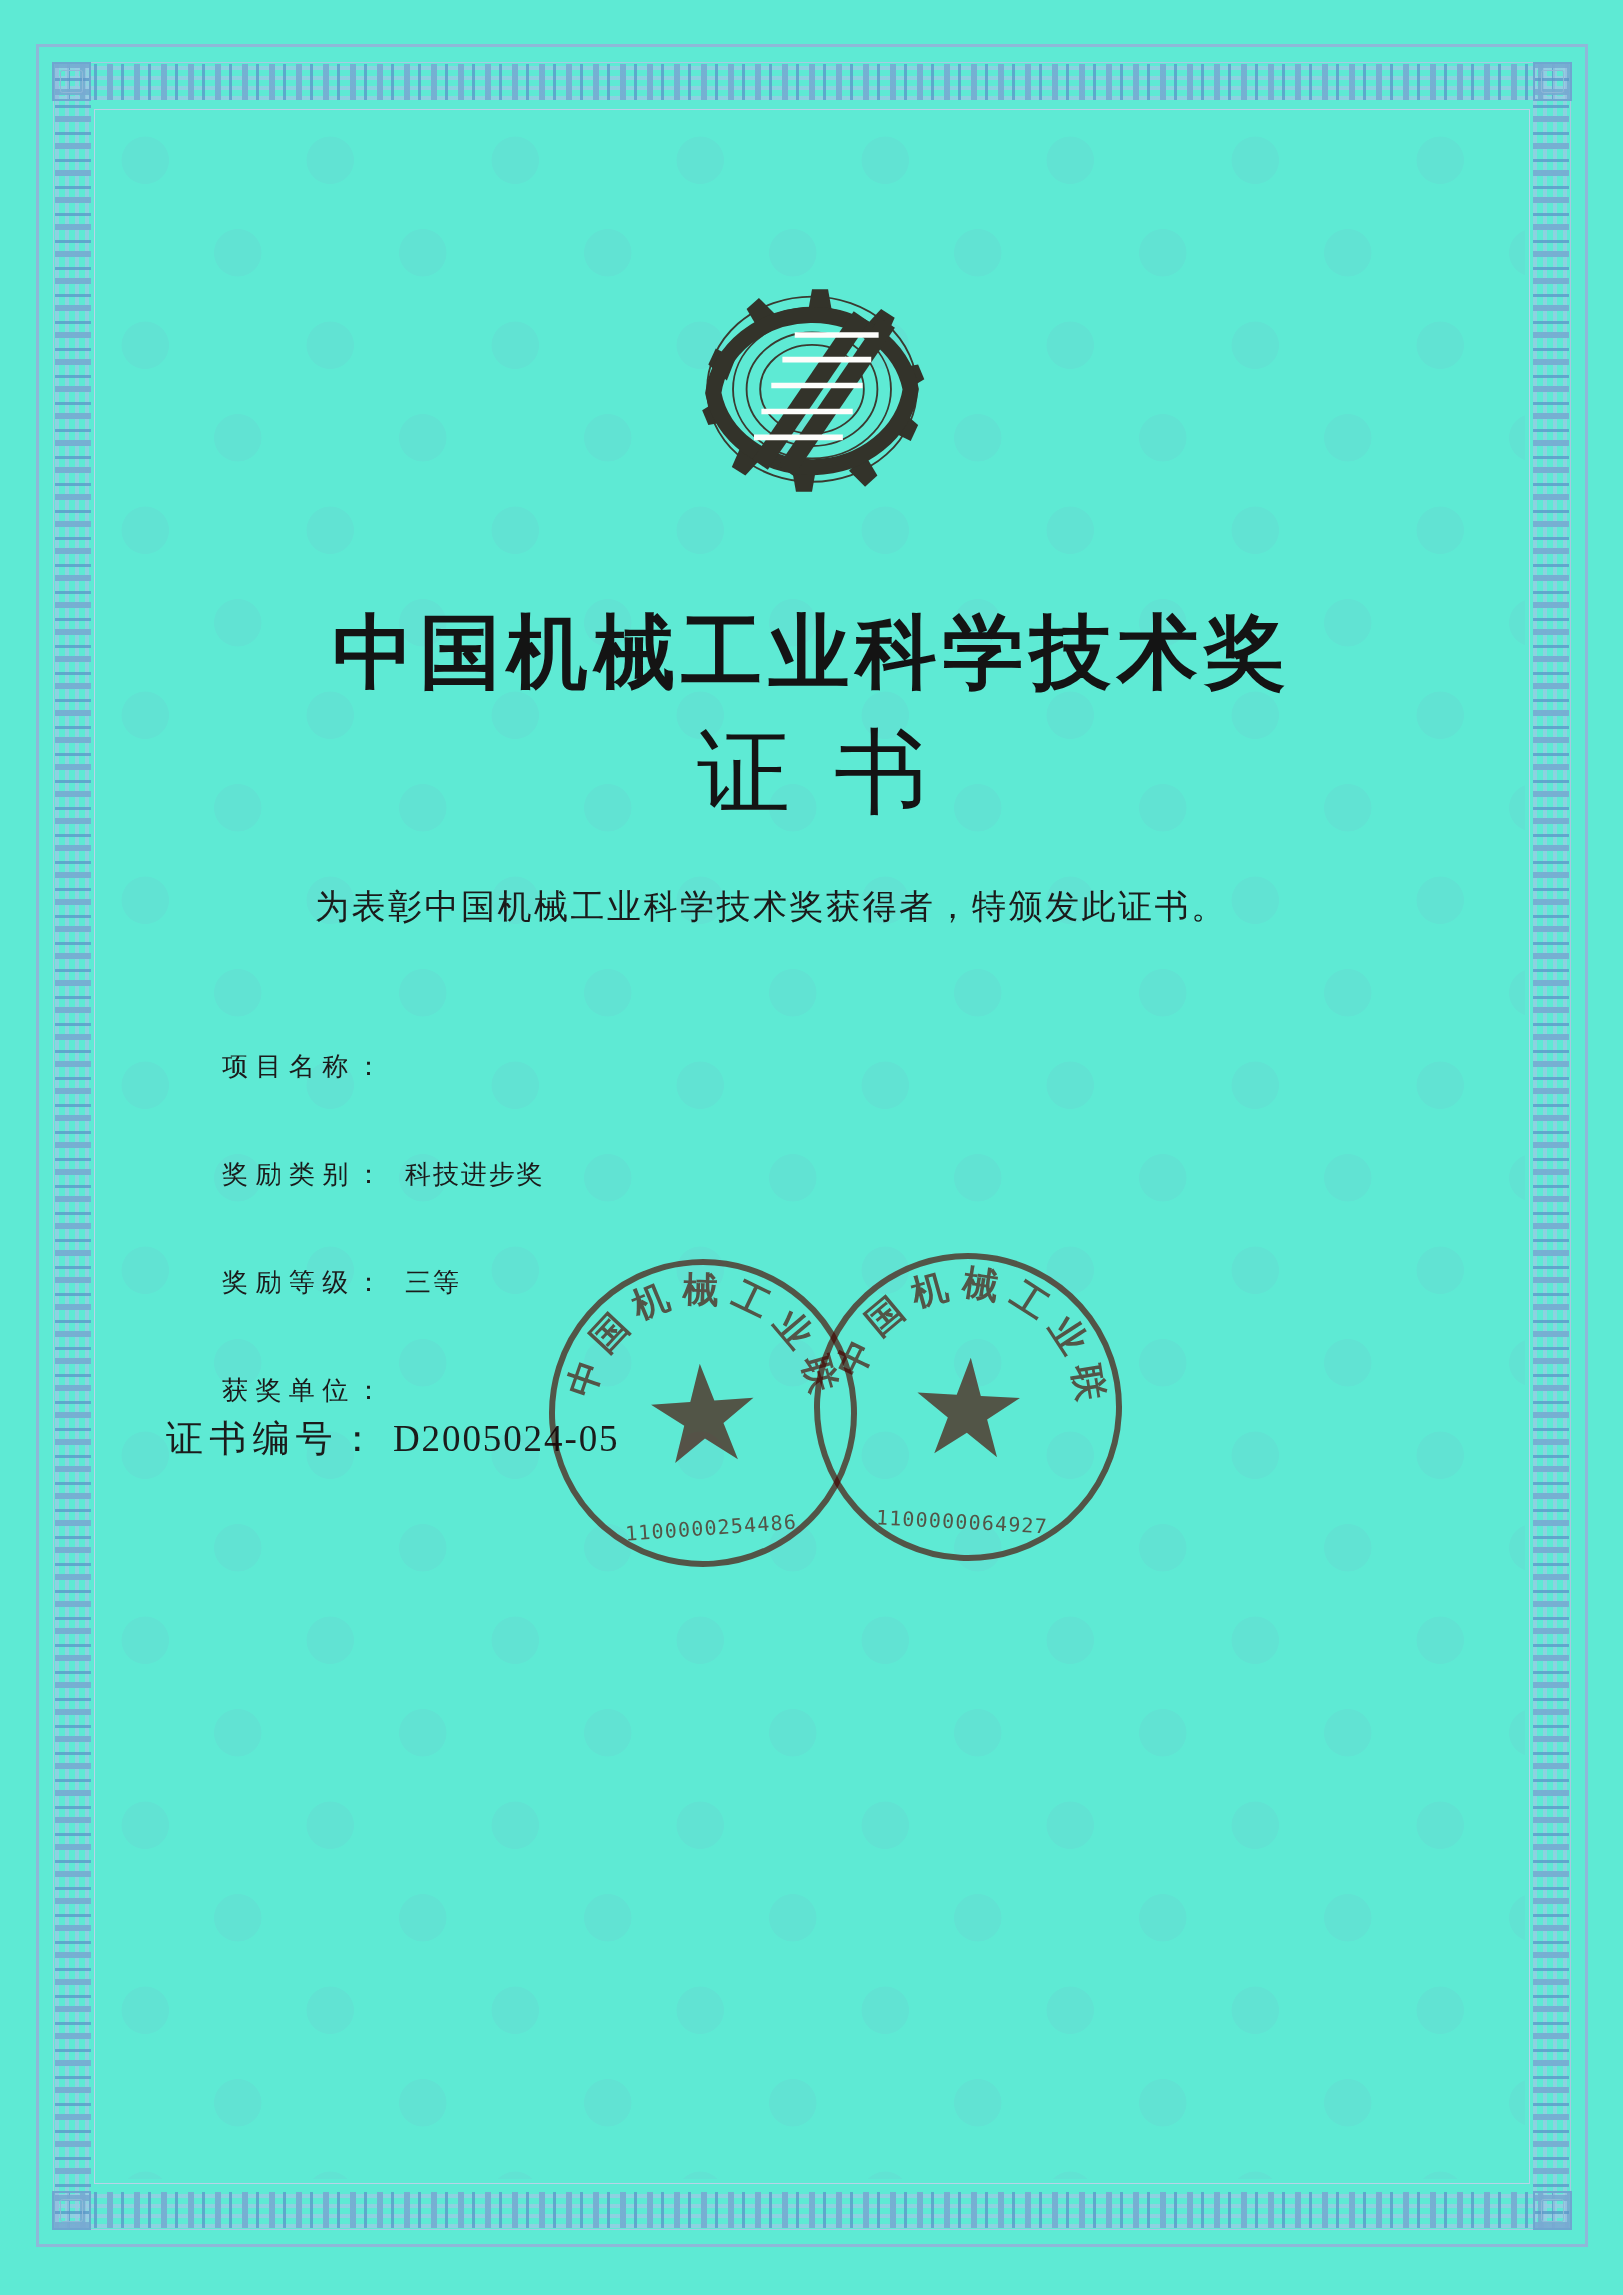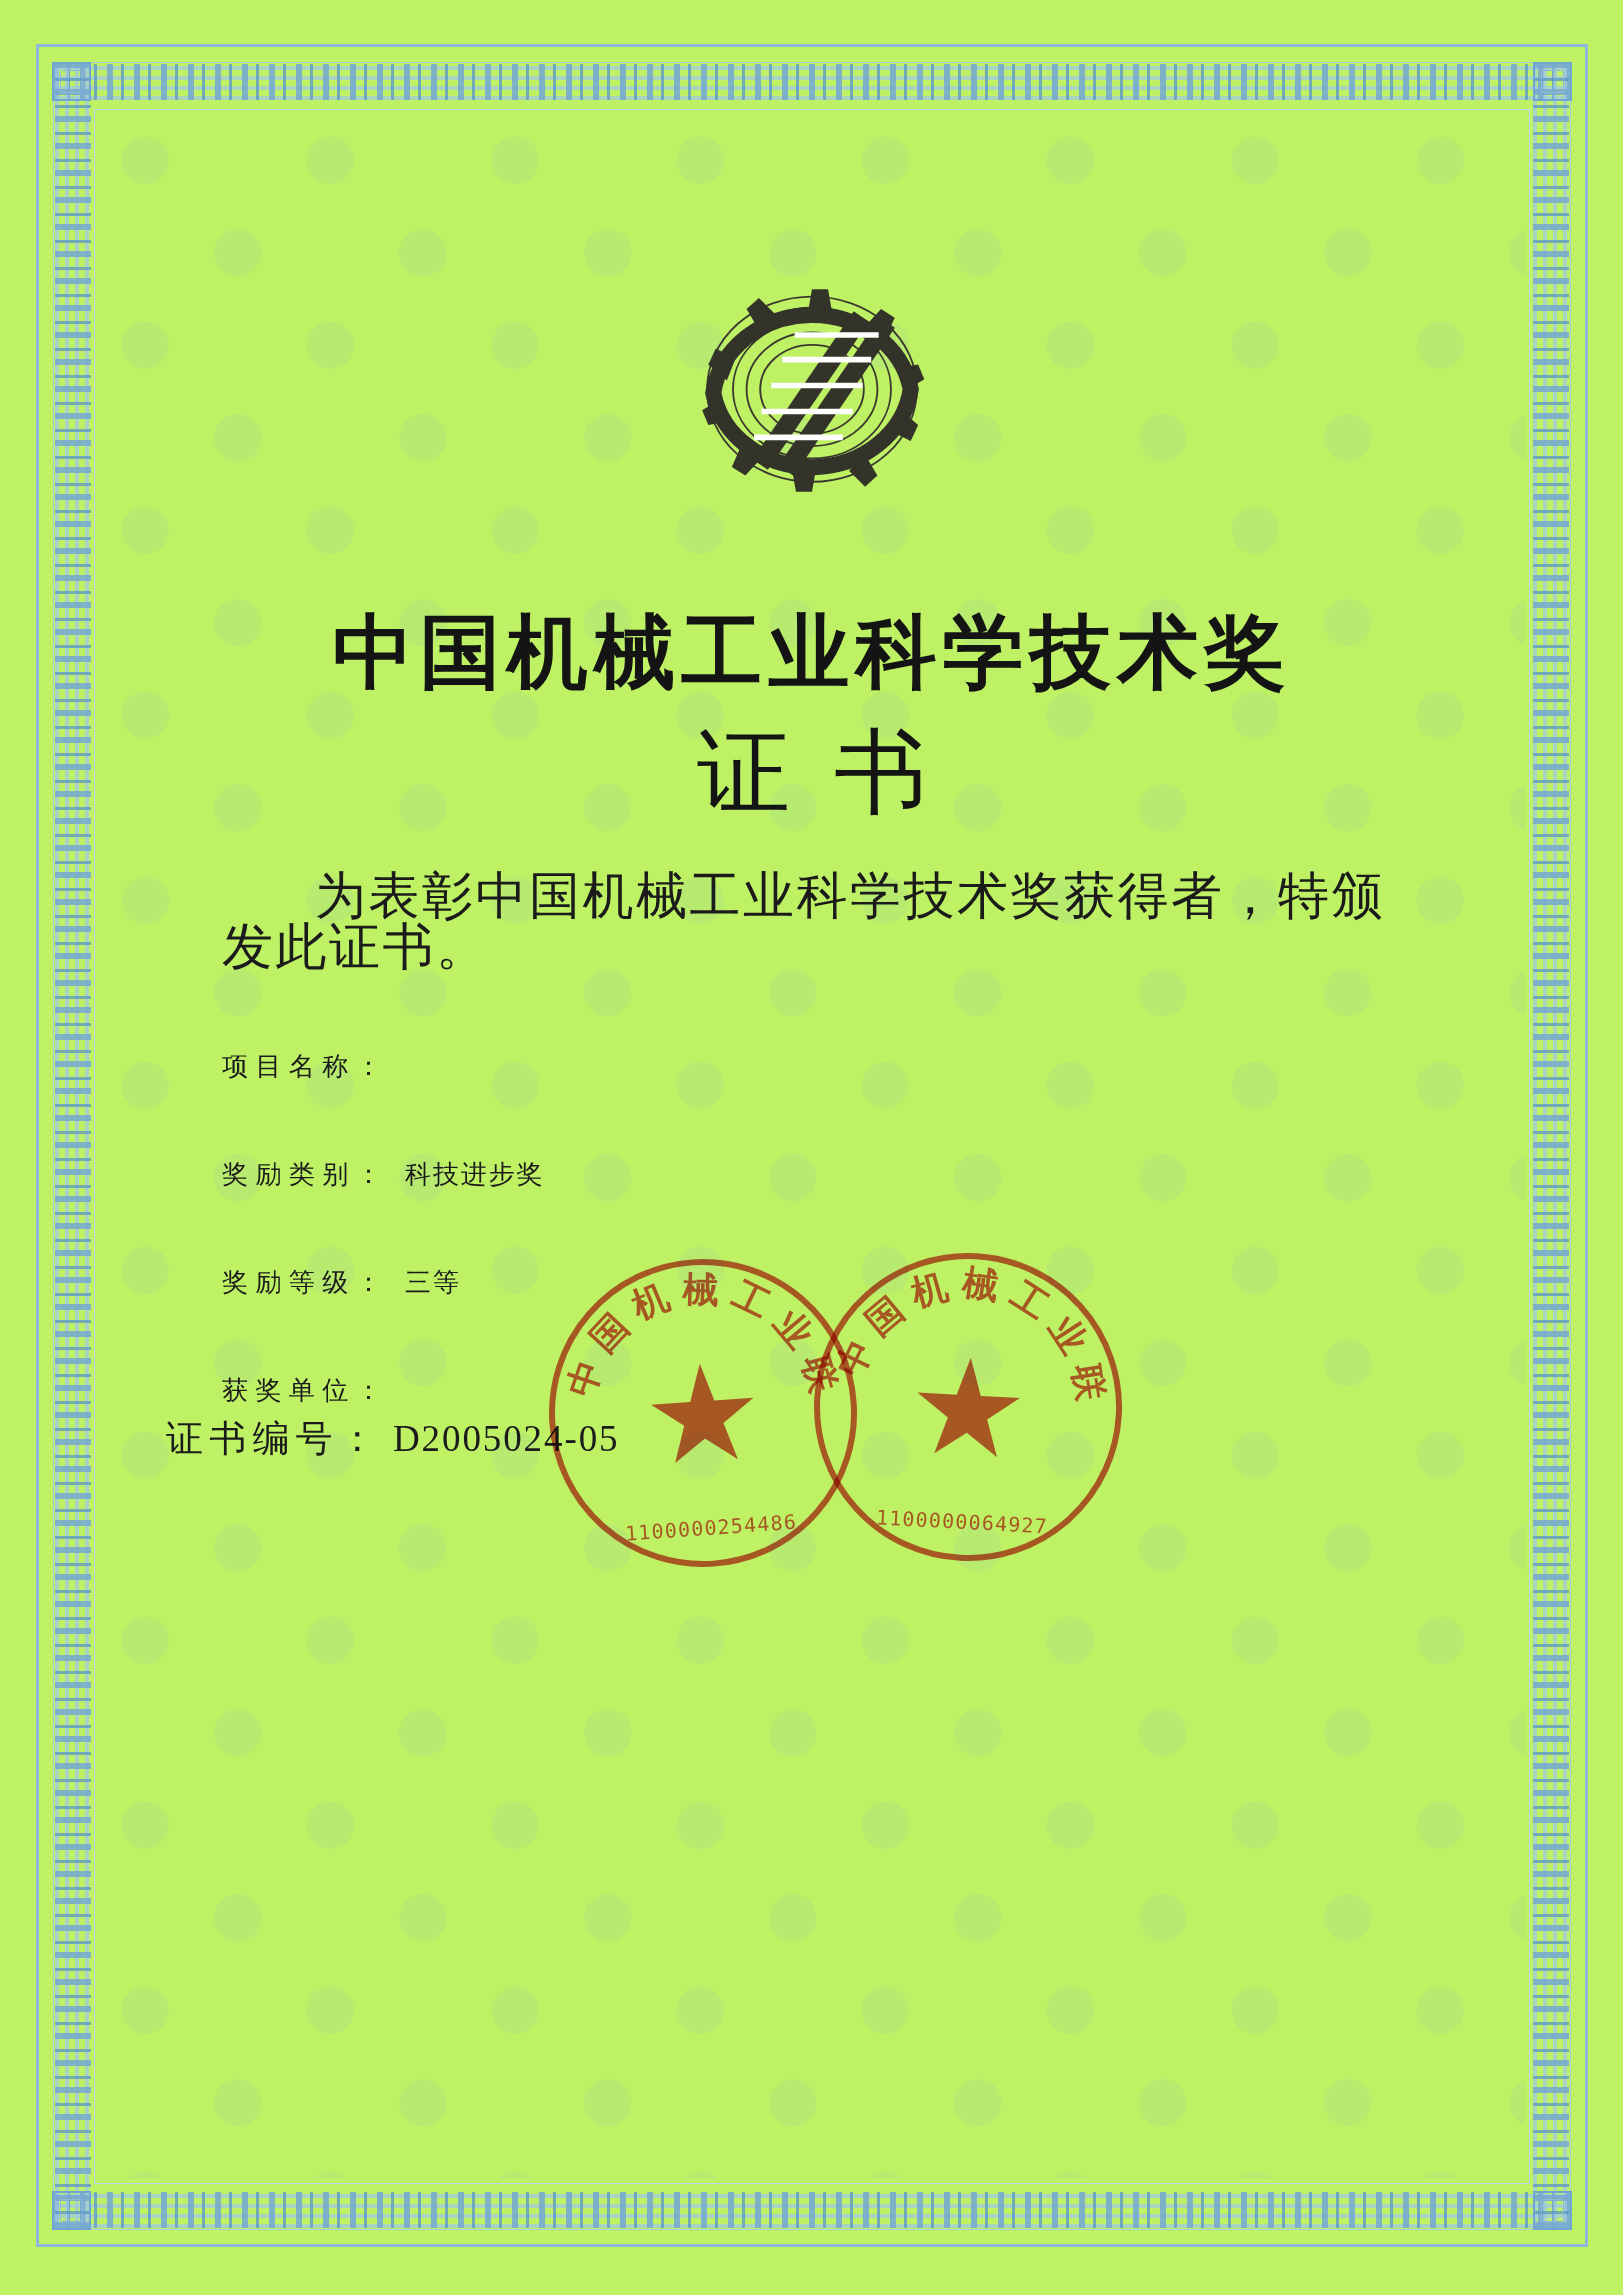--- a/index.html
+++ b/index.html
@@ -12,21 +12,21 @@
     height: 2295px;
     font-family: "DejaVu Serif", "Liberation Serif", serif;
     position: relative;
     overflow: hidden;
   }
 
   
   .certificate {
     position: absolute;
     inset: 0;
-    background: #bef264;
+    background: #5eead4;
   }
 
   
   .border-outer {
     position: absolute;
     left: 36px;
     top: 44px;
     right: 36px;
     bottom: 48px;
     border: 3.1px solid #8fb8d8;
@@ -168,22 +168,22 @@
     text-indent: 44px;
     font-weight: 400;
     color: #141414;
   }
 
   .statement {
     position: absolute;
     left: 105px;
     right: 93px;
     top: 740px;
-    font-size: 51px;
-    line-height: 51px;
+    font-size: 34px;
+    line-height: 73px;
     color: #1b1b1b;
     text-indent: 93px;
     letter-spacing: 2.5px;
   }
 
   .fields {
     position: absolute;
     left: 105px;
     right: 74px;
     top: 919px;

